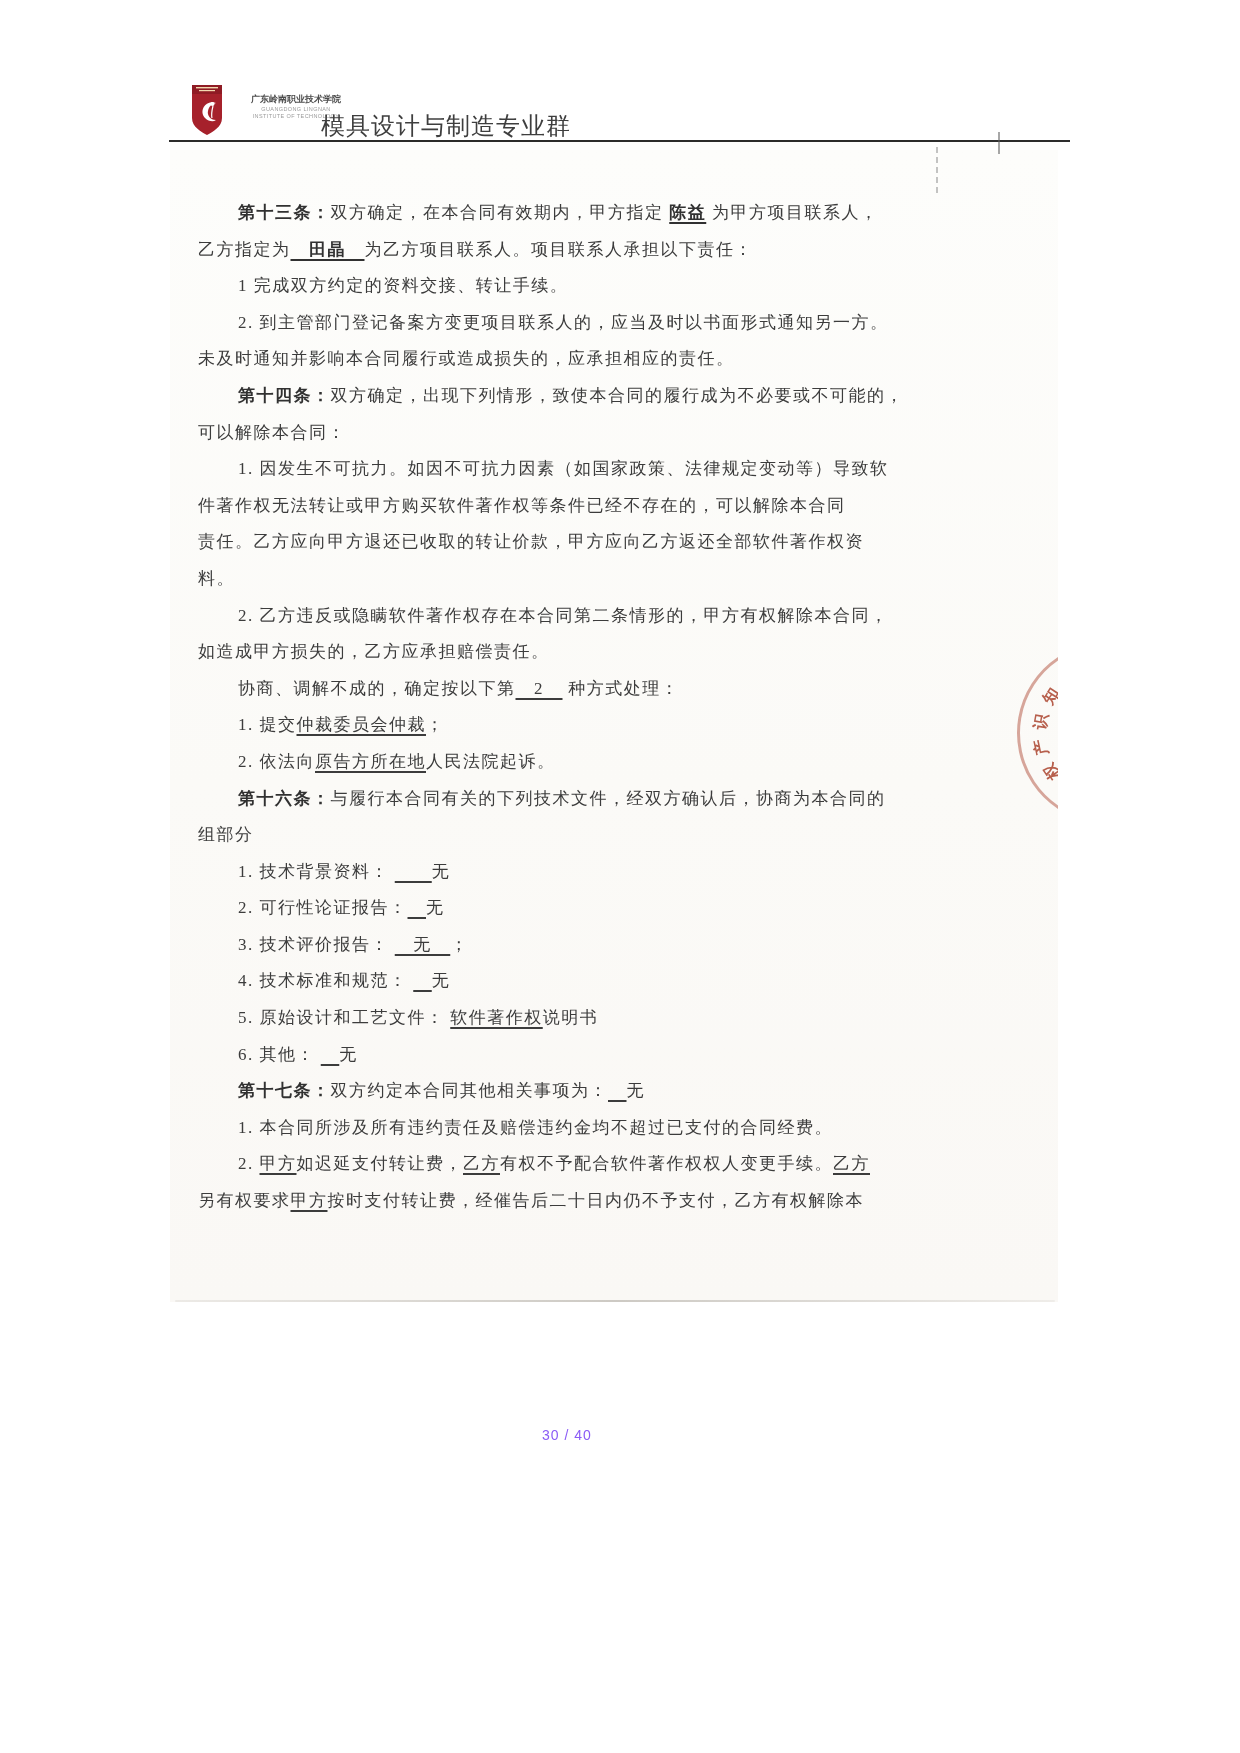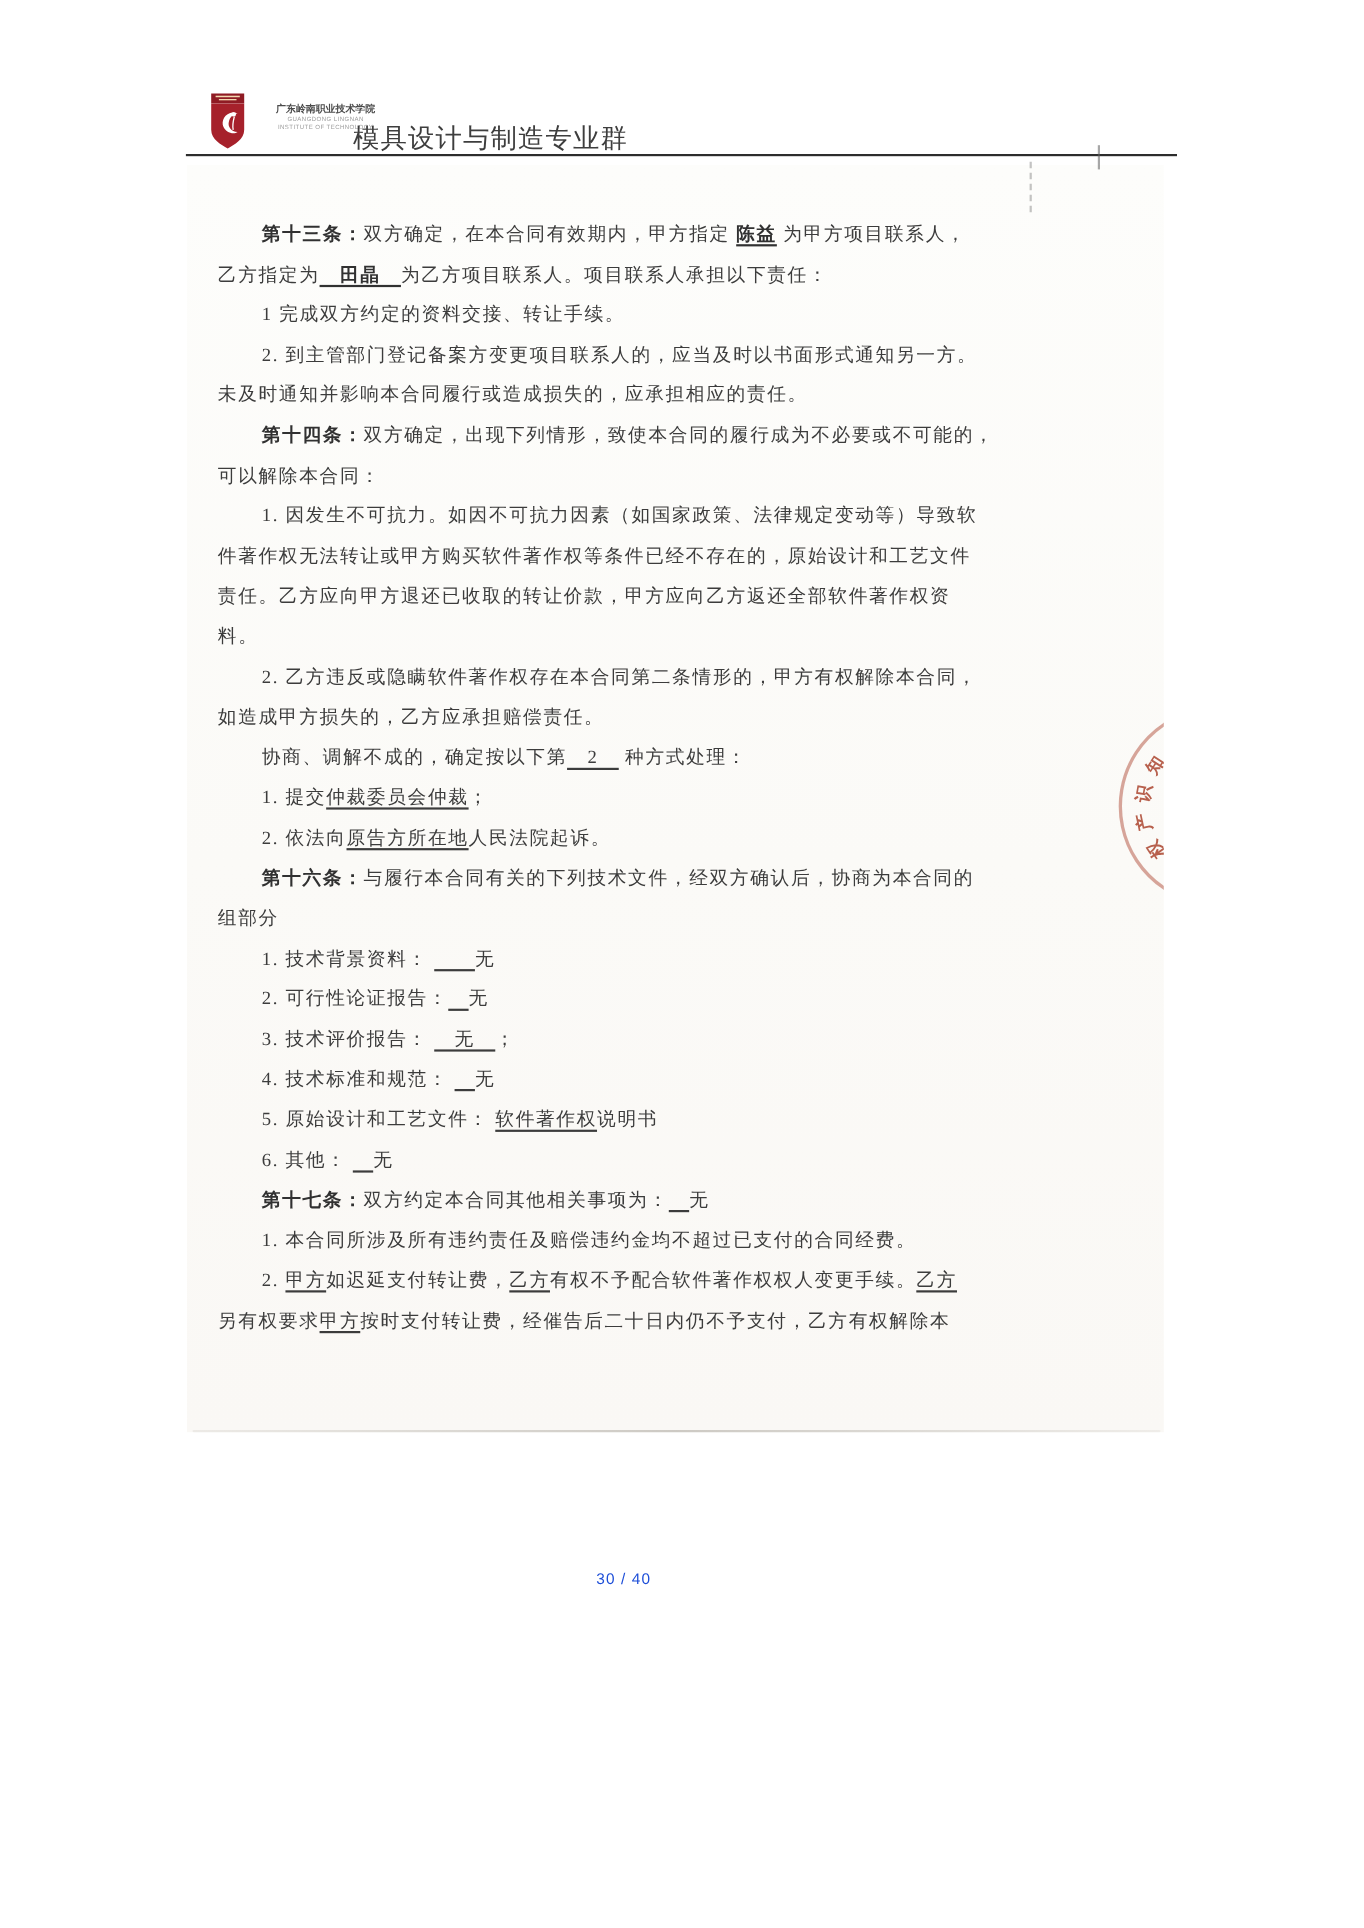--- a/index.html
+++ b/index.html
@@ -47,21 +47,21 @@
     font-weight:bold; color:rgba(168,66,46,0.82); text-align:center;
   }
 
   
   .artifact-dashes { position:absolute; left:936px; top:147px; width:0; height:46px; border-left:2px dashed rgba(125,125,125,0.45); }
   .artifact-tick { position:absolute; left:998px; top:132px; width:0; height:22px; border-left:2px solid rgba(95,95,95,0.55); }
 
   
   .page-num {
     position:absolute; top:1427px; left:0; width:1134px; text-align:center;
-    font-family:"Liberation Sans","DejaVu Sans",sans-serif; font-size:14px; color:#1d4ed8; letter-spacing:1px;
+    font-family:"Liberation Sans","DejaVu Sans",sans-serif; font-size:14px; color:#8b5cf6; letter-spacing:1px;
   }
 </style>
 </head>
 <body>
 
 <div class="page">
 
   <div class="logo">
     <svg viewBox="0 0 32 52" width="32" height="52" aria-hidden="true">
       <rect x="1" y="1" width="30" height="9" fill="#8f1b24"></rect>
@@ -84,21 +84,21 @@
   <div class="scan">
     <div class="lines">
         <div class="cline ind"><span class="sb">第十三条：</span><span>双方确定，在本合同有效期内，甲方指定 </span><span class="sb su">陈益</span><span> 为甲方项目联系人，</span></div>
         <div class="cline"><span>乙方指定为</span><span class="sb su">　田晶　</span><span>为乙方项目联系人。项目联系人承担以下责任：</span></div>
         <div class="cline ind"><span>1 完成双方约定的资料交接、转让手续。</span></div>
         <div class="cline ind"><span>2. 到主管部门登记备案方变更项目联系人的，应当及时以书面形式通知另一方。</span></div>
         <div class="cline"><span>未及时通知并影响本合同履行或造成损失的，应承担相应的责任。</span></div>
         <div class="cline ind"><span class="sb">第十四条：</span><span>双方确定，出现下列情形，致使本合同的履行成为不必要或不可能的，</span></div>
         <div class="cline"><span>可以解除本合同：</span></div>
         <div class="cline ind"><span>1. 因发生不可抗力。如因不可抗力因素（如国家政策、法律规定变动等）导致软</span></div>
-        <div class="cline"><span>件著作权无法转让或甲方购买软件著作权等条件已经不存在的，原始设计和工艺文件</span></div>
+        <div class="cline"><span>件著作权无法转让或甲方购买软件著作权等条件已经不存在的，可以解除本合同</span></div>
         <div class="cline"><span>责任。乙方应向甲方退还已收取的转让价款，甲方应向乙方返还全部软件著作权资</span></div>
         <div class="cline"><span>料。</span></div>
         <div class="cline ind"><span>2. 乙方违反或隐瞒软件著作权存在本合同第二条情形的，甲方有权解除本合同，</span></div>
         <div class="cline"><span>如造成甲方损失的，乙方应承担赔偿责任。</span></div>
         <div class="cline ind"><span>协商、调解不成的，确定按以下第</span><span class="su">　2　</span><span> 种方式处理：</span></div>
         <div class="cline ind"><span>1. 提交</span><span class="su">仲裁委员会仲裁</span><span>；</span></div>
         <div class="cline ind"><span>2. 依法向</span><span class="su">原告方所在地</span><span>人民法院起诉。</span></div>
         <div class="cline ind"><span class="sb">第十六条：</span><span>与履行本合同有关的下列技术文件，经双方确认后，协商为本合同的</span></div>
         <div class="cline"><span>组部分</span></div>
         <div class="cline ind"><span>1. 技术背景资料： </span><span class="su">　　</span><span>无</span></div>

